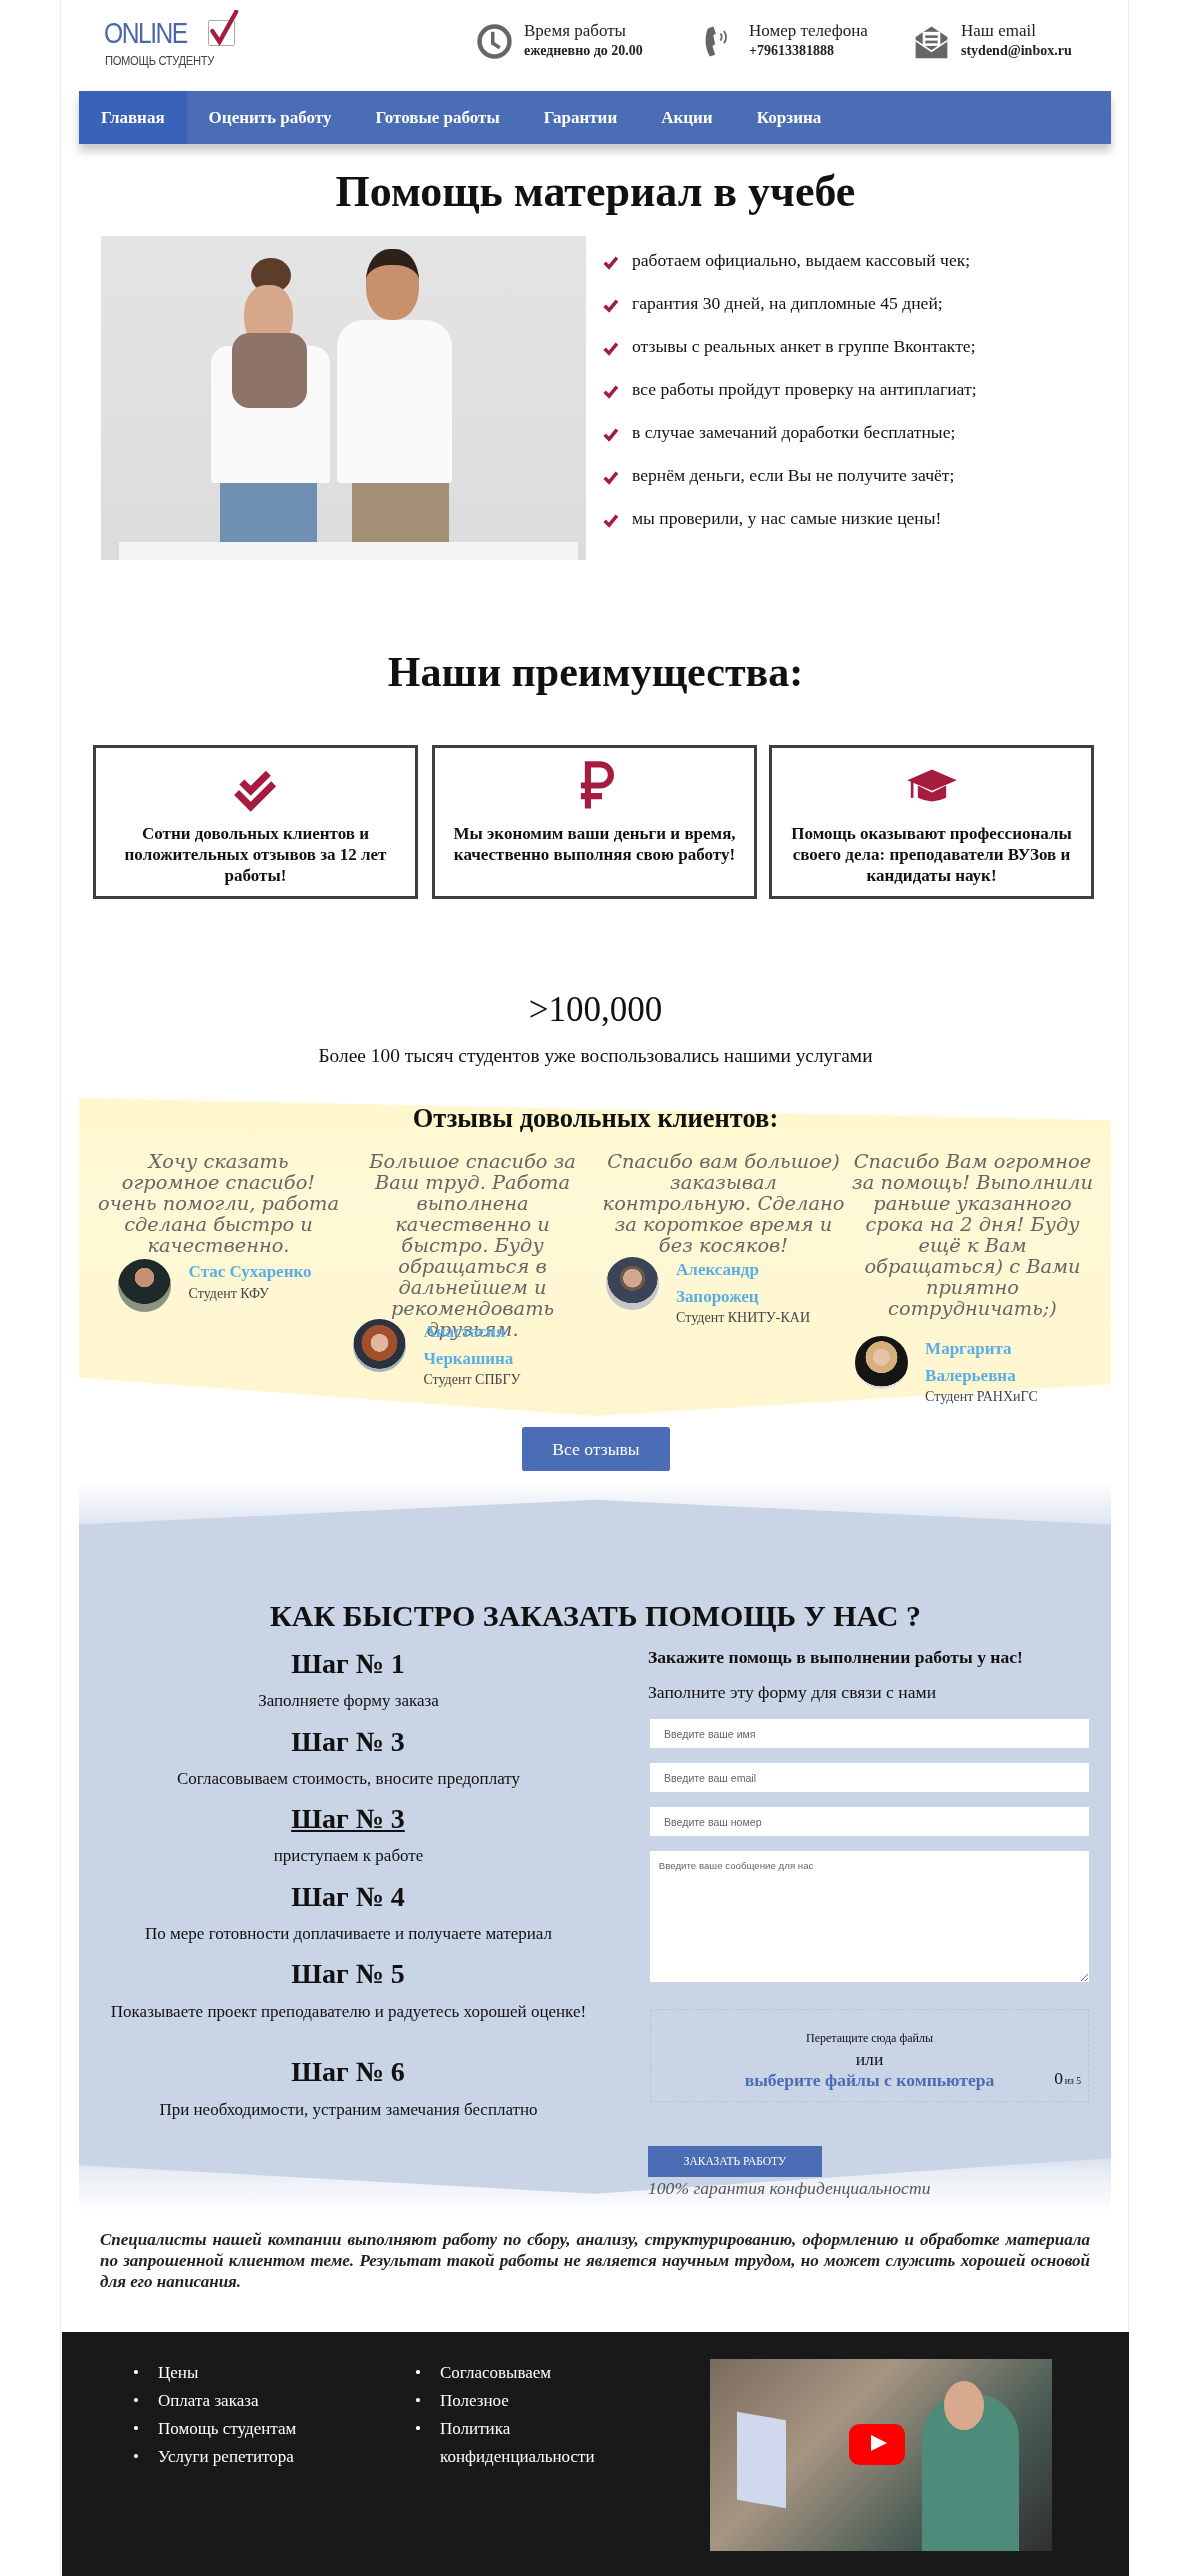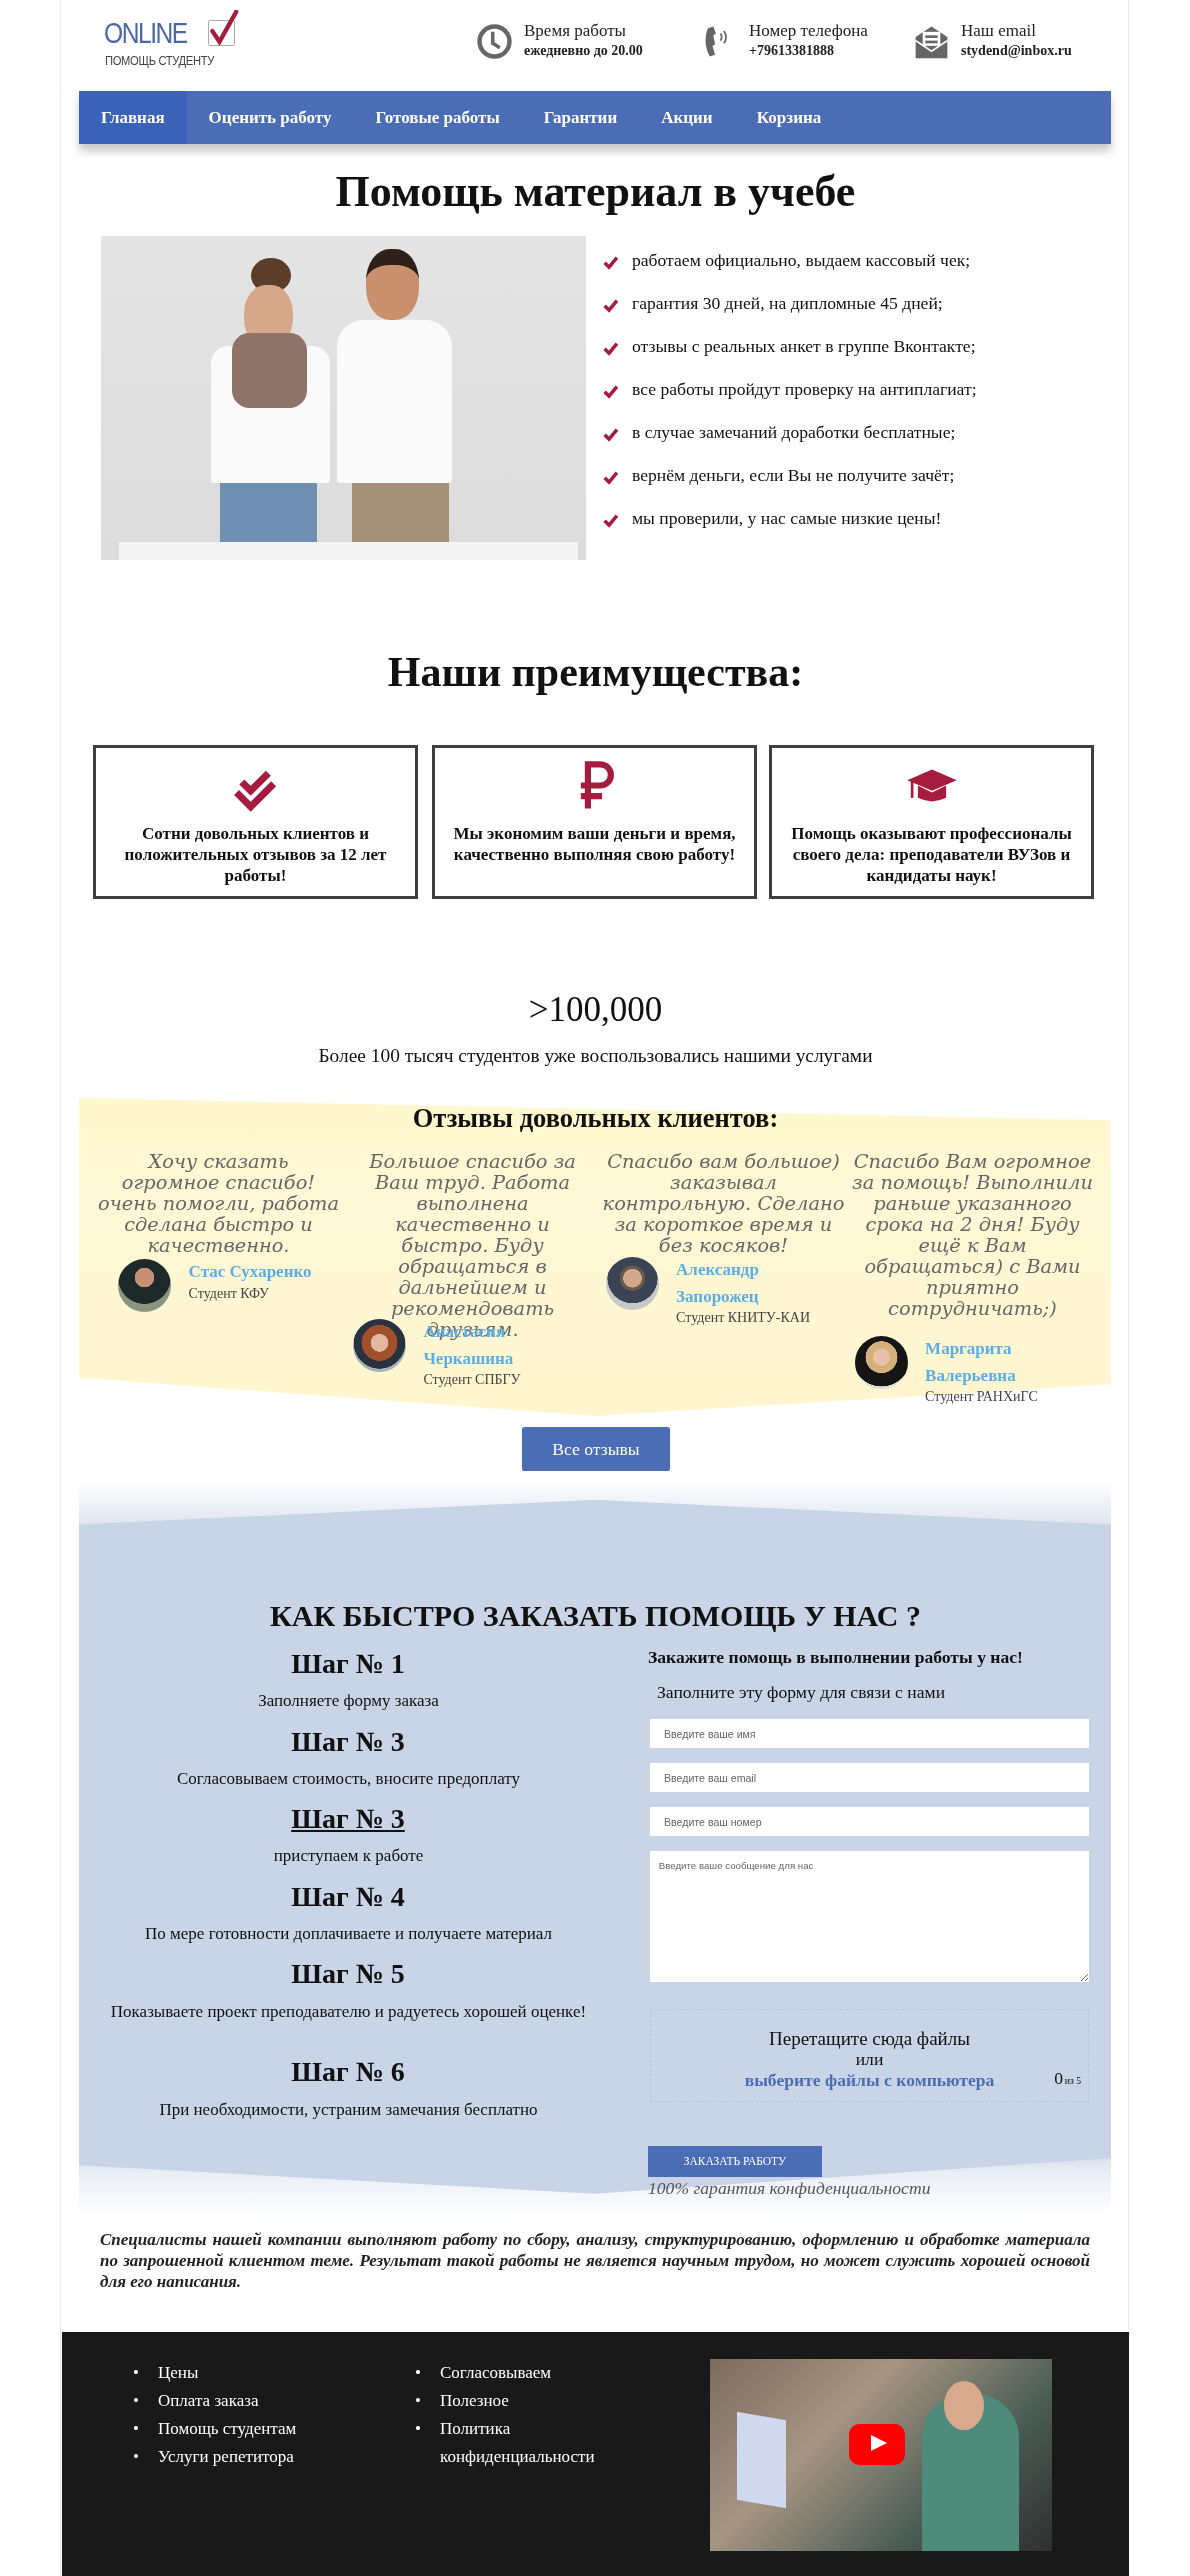--- a/index.html
+++ b/index.html
@@ -70,27 +70,27 @@
 
   
   .order-bg { position: absolute; left: 79px; top: 1482px; width: 1032px; height: 732px; background: #c9d4e6; }
   .order-wave-top { position: absolute; left: 79px; top: 1482px; width: 1032px; height: 71px; background: linear-gradient(180deg, #fff 0%, #e9edf5 40%, #c9d4e6 100%); clip-path: polygon(0 0,100% 0,100% 60%, 50% 25%, 0 60%); }
   .order-wave-bot { position: absolute; left: 79px; top: 2144px; width: 1032px; height: 71px; background: linear-gradient(0deg, #fff 0%, #e9edf5 60%, rgba(201,212,230,0) 100%); clip-path: polygon(0 30%, 50% 70%, 100% 20%, 100% 100%, 0 100%); }
   .order-title { position: absolute; left: 0; width: 1191px; top: 1599px; text-align: center; font-size: 30px; color: #111; }
   .step-h { position: absolute; left: 79px; width: 538px; text-align: center; font-size: 28px; font-weight: bold; color: #111; }
   .step-d { position: absolute; left: 106px; width: 485px; text-align: center; font-size: 17px; line-height: 20px; color: #111; }
 
   .form-h { position: absolute; left: 648px; top: 1647px; font-size: 17.6px; font-weight: bold; color: #111; }
-  .form-sub { position: absolute; left: 648px; top: 1682px; font-size: 17.6px; color: #111; margin-left: 9px; }
+  .form-sub { position: absolute; left: 648px; top: 1682px; font-size: 17.6px; color: #111; }
   .field { position: absolute; left: 650px; width: 439px; height: 29px; background: #fff; border: none; font-family: "Liberation Sans", sans-serif; font-size: 10.6px; padding-left: 14px; color: #666; }
   .field::placeholder { color: #666; }
   .textarea { position: absolute; left: 650px; top: 1851px; width: 439px; height: 131px; background: #fff; border: none; font-family: "Liberation Sans", sans-serif; font-size: 9.7px; padding: 8.8px; color: #666; resize: both; }
   .textarea::placeholder { color: #666; }
   .dropzone { position: absolute; left: 650px; top: 2009px; width: 439px; height: 93px; border: 0.9px dashed #b9c3d6; text-align: center; }
-  .dz-1 { margin-top: 17.6px; font-size: 19px; color: #111; line-height: 21px; }
+  .dz-1 { margin-top: 17.6px; font-size: 12px; color: #111; line-height: 21px; }
   .dz-2 { font-size: 17.6px; color: #111; line-height: 21px; }
   .dz-3 { font-size: 17.6px; color: #4a6db5; font-weight: bold; line-height: 21px; cursor: pointer; }
   .dz-count { position: absolute; right: 7px; bottom: 12.4px; font-size: 17.6px; color: #111; }
   .dz-count small { font-size: 9.7px; margin-left: 1.8px; }
   .order-btn { position: absolute; left: 648px; top: 2146px; width: 174px; height: 31px; background: #4a6db5; color: #fff; font-size: 11.5px; line-height: 31px; text-align: center; cursor: pointer; }
   .privacy { position: absolute; left: 648px; top: 2178px; font-size: 17.6px; font-style: italic; color: #555; }
 
   .disclaimer { position: absolute; left: 100px; top: 2229px; width: 990px; font-size: 17px; line-height: 21px; font-style: italic; font-weight: bold; color: #222; text-align: justify; }
 
   

